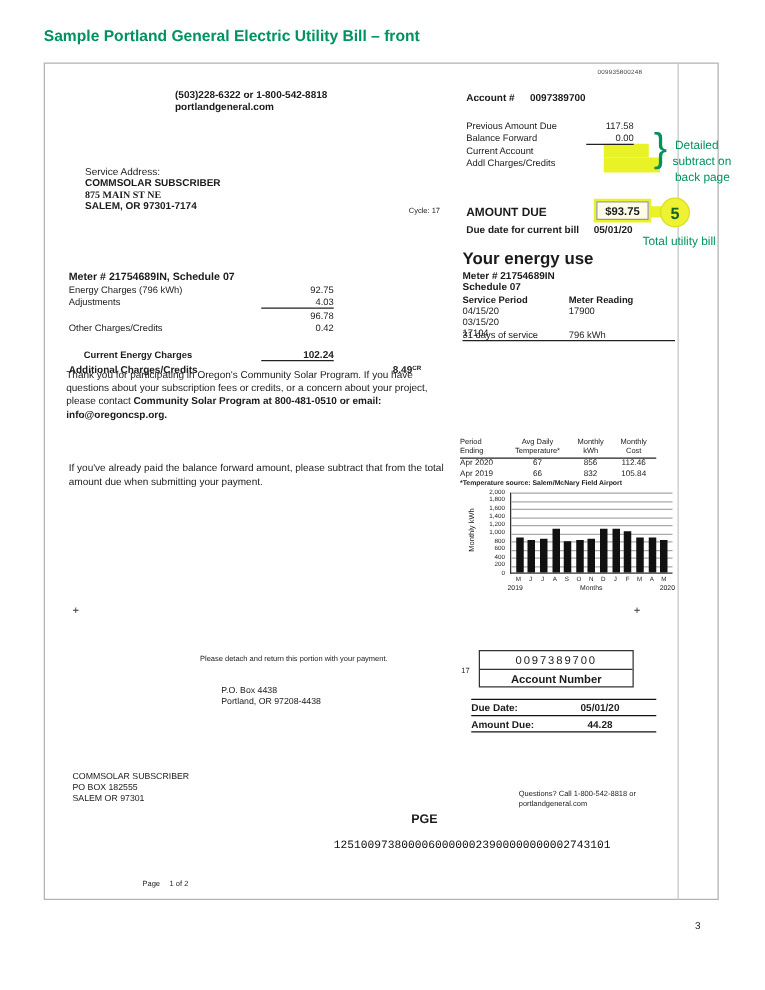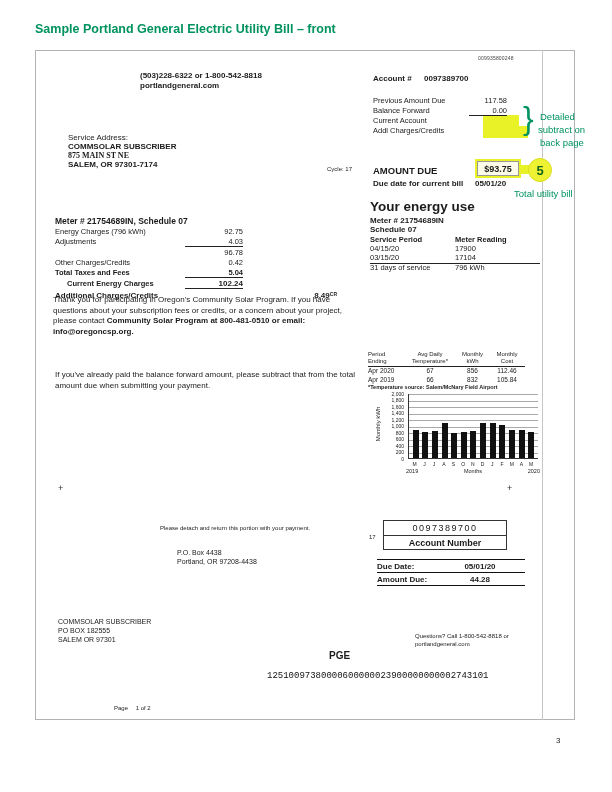--- a/index.html
+++ b/index.html
@@ -11,21 +11,21 @@
   .green{color:var(--green,#00935f);}
   .hl{background:var(--highlight,#e8f227);}
   
   .frame{position:absolute;left:35px;top:50px;width:540px;height:670px;border:1px solid #b3b3b3;}
   .divider{position:absolute;left:542px;top:50px;height:670px;width:0;border-left:1px solid #c6c6c6;}
   
   .srow{position:absolute;left:373px;width:134px;display:flex;justify-content:space-between;font-size:7.5px;line-height:9px;}
   .srow .val{min-width:38px;text-align:right;}
   .u{border-bottom:1px solid #222;}
   
-  .crow{position:absolute;left:55px;width:188px;display:flex;justify-content:space-between;font-size:7.5px;line-height:9px;}
+  .crow{position:absolute;left:55px;width:212px;display:flex;justify-content:space-between;font-size:7.5px;line-height:9px;}
   .crow .cval{width:58px;text-align:right;}
   
   .erow{position:absolute;left:370px;width:170px;display:flex;font-size:7.5px;line-height:9px;}
   .erow .c1{width:85px;}
   .erow .c2{width:85px;}
   
   .hrow{position:absolute;left:368px;width:157px;display:flex;}
   .hcell{text-align:center;font-size:6px;line-height:7px;}
   .hc1{width:36px;text-align:left;}
   .hc2{width:52px;}
@@ -113,24 +113,20 @@
     <span class="cval u">4.03</span>
   </div>
   <div class="crow" style="top:248px;">
     <span></span>
     <span class="cval">96.78</span>
   </div>
   <div class="crow" style="top:258px;">
     <span>Other Charges/Credits</span>
     <span class="cval">0.42</span>
   </div>
-  <div class="crow" style="top:268px;">
-    <span class="b">Total Taxes and Fees</span>
-    <span class="cval b u">5.04</span>
-  </div>
   <div class="crow" style="top:279px;">
     <span class="b" style="padding-left:12px;">Current Energy Charges</span>
     <span class="cval b u" style="font-size:8px;">102.24</span>
   </div>
 
   <div class="abs" style="left:55px;top:291px;width:282px;display:flex;justify-content:space-between;font-size:8px;">
     <span class="b">Additional Charges/Credits</span>
     <span class="b"><span>8.49</span><span style="font-size:5px;vertical-align:2px;">CR</span></span>
   </div>
 
@@ -141,21 +137,21 @@
   <div class="abs b" style="left:370px;top:216px;font-size:8px;">Meter # 21754689IN</div>
   <div class="abs b" style="left:370px;top:225px;font-size:8px;">Schedule 07</div>
   <div class="erow b" style="top:235px;">
     <span class="c1">Service Period</span>
     <span class="c2">Meter Reading</span>
   </div>
   <div class="erow" style="top:244px;">
     <span class="c1">04/15/20</span>
     <span class="c2">17900</span>
   </div>
-  <div class="erow" style="top:253px;border-bottom:1px solid #222;padding-bottom:1px;">
+  <div class="erow" style="top:253px;border-bottom:1px solid #222;padding-bottom:1px;flex-direction:column;">
     <span class="c1">03/15/20</span>
     <span class="c2">17104</span>
   </div>
   <div class="erow" style="top:263px;">
     <span class="c1">31 days of service</span>
     <span class="c2">796 kWh</span>
   </div>
 
   <div class="hrow" style="top:351px;border-bottom:1px solid #222;padding-bottom:1px;">
     <span class="hcell hc1"><span>Period</span><br><span>Ending</span></span>

